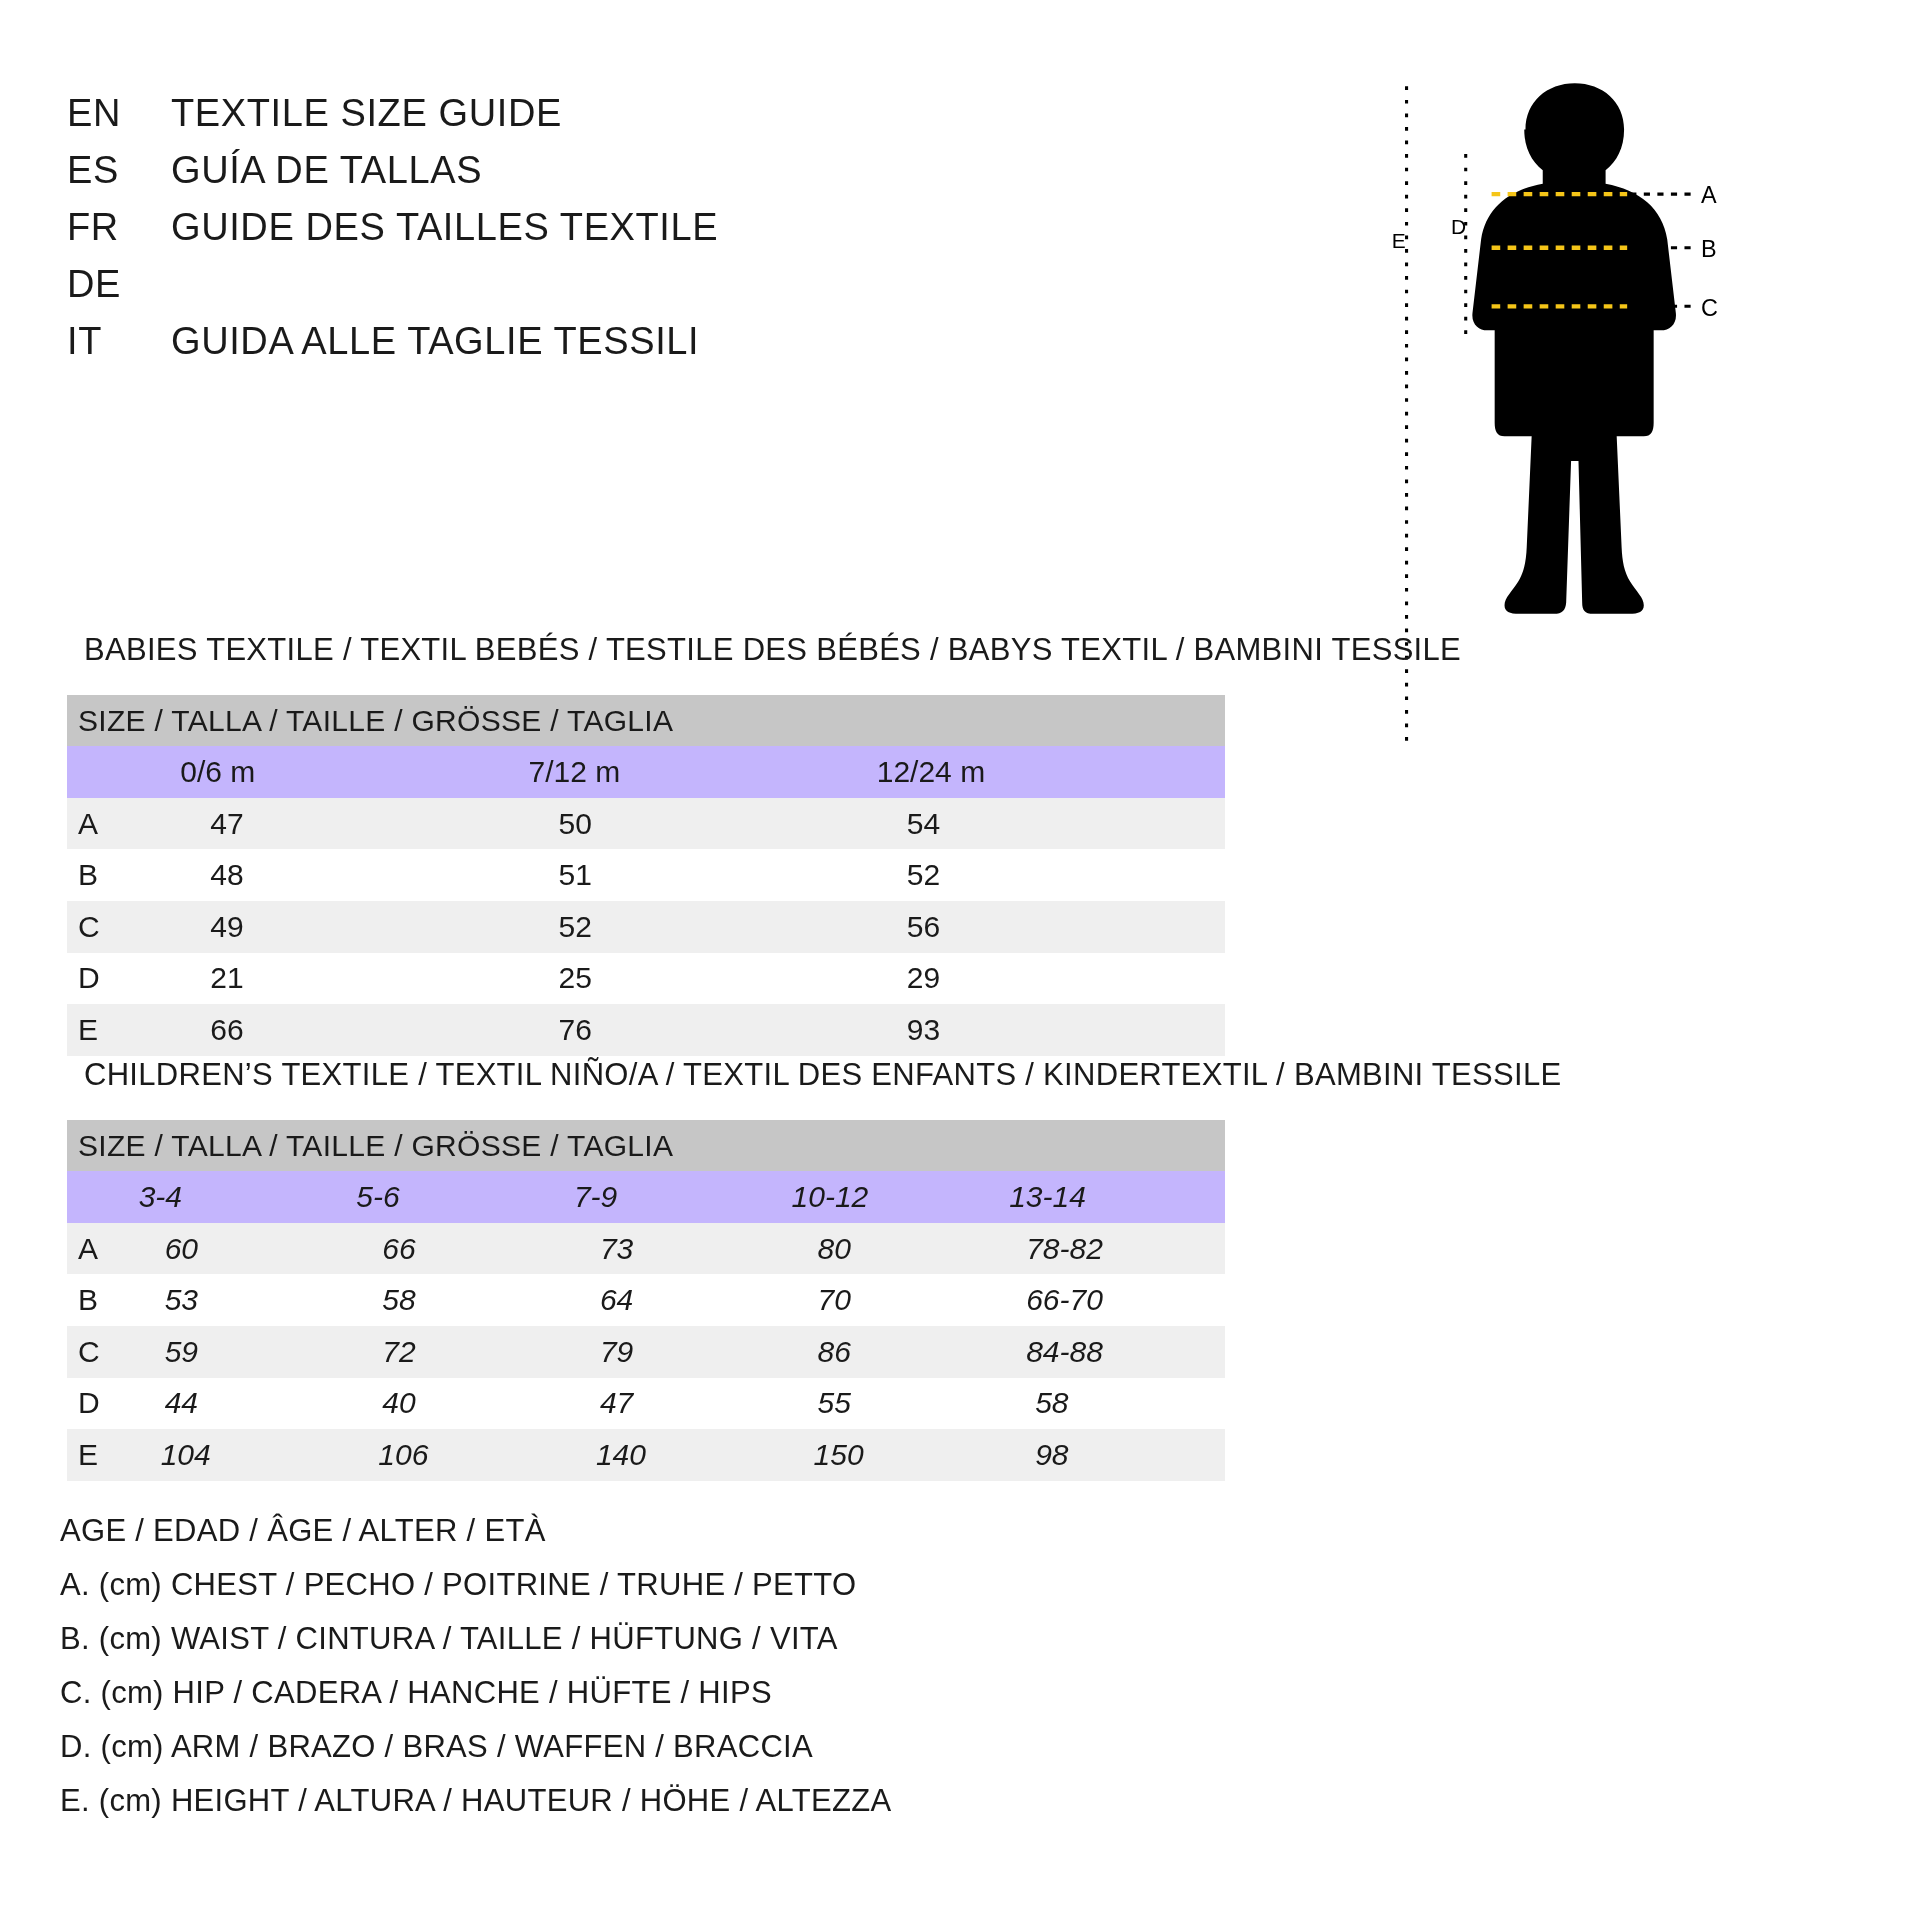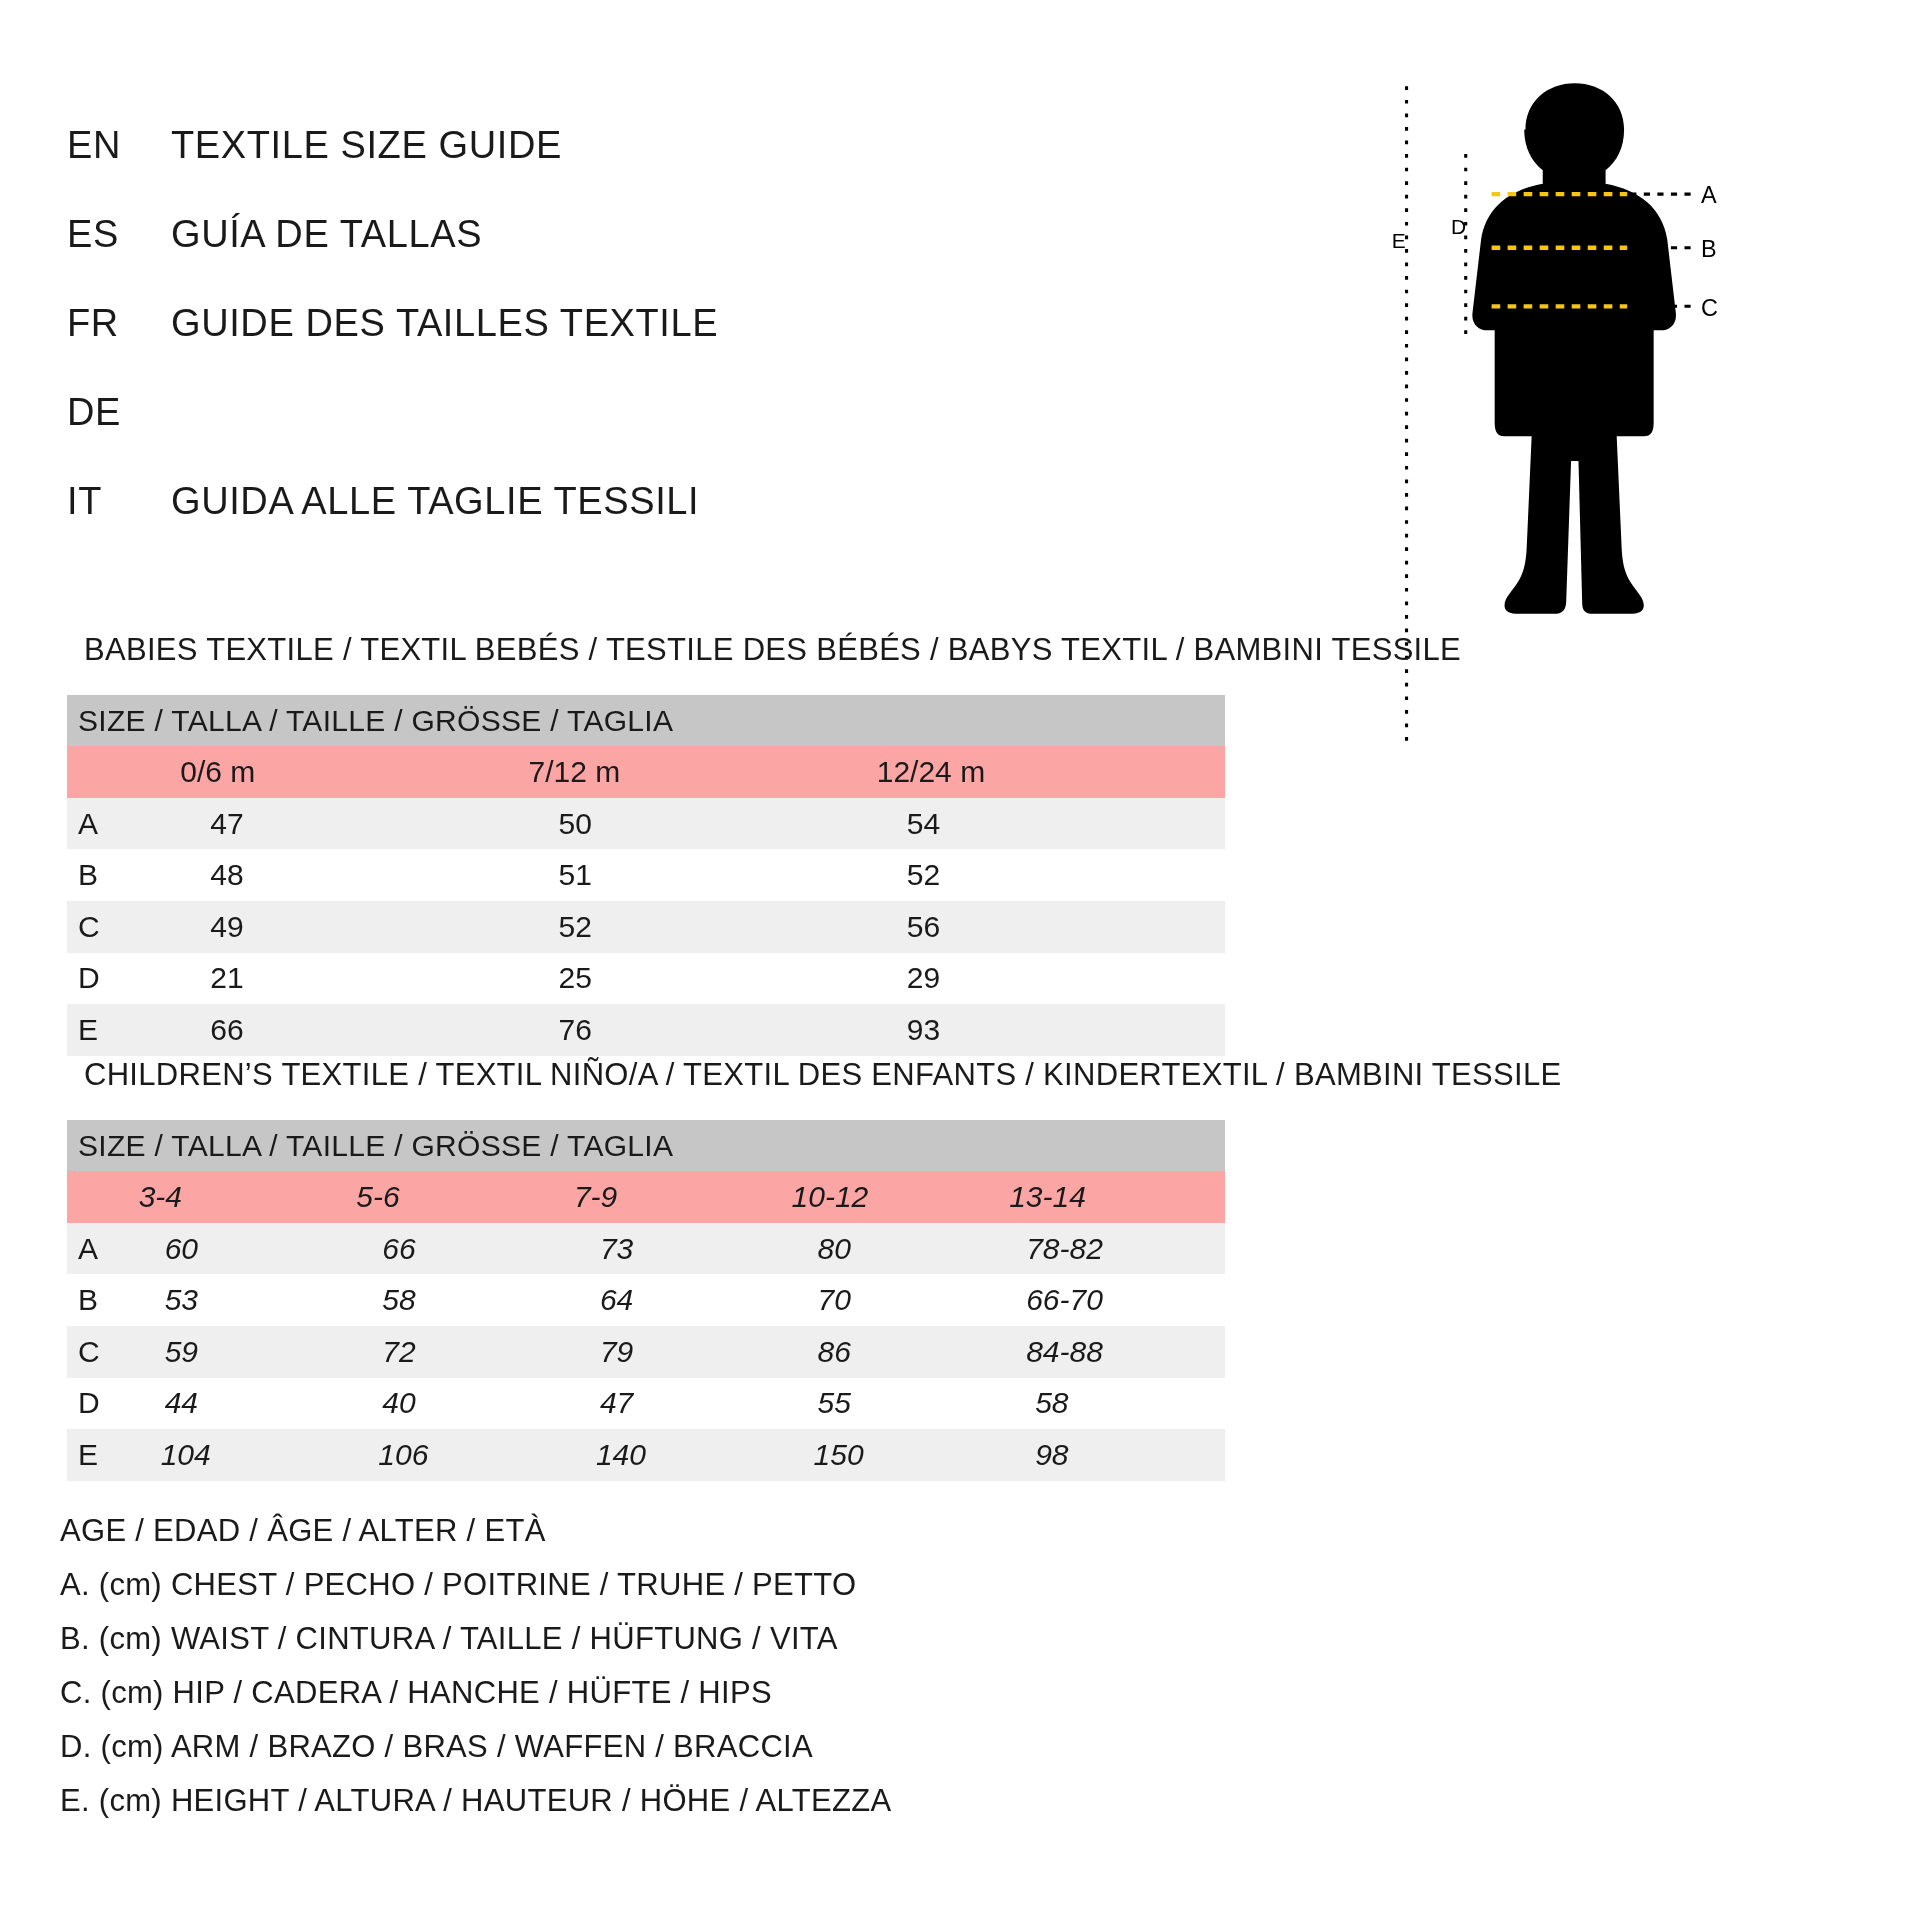--- a/index.html
+++ b/index.html
@@ -19,21 +19,20 @@
   
   .lang-block {
     position: absolute;
     left: 67px;
     top: 92px;
   }
   .lang-row {
     display: flex;
     align-items: baseline;
     height: 57px;
-    margin-top: 32px;
   }
   .lang-code {
     width: 104px;
     font-size: 38px;
     letter-spacing: 0.6px;
   }
   .lang-text {
     font-size: 38px;
     letter-spacing: 0.6px;
   }
@@ -85,21 +84,21 @@
   }
   .size-table td.rowlabel {
     width: 68px;
     padding-left: 11px;
     text-align: left;
   }
   .size-table td.val {
     text-align: left;
   }
   .size-table tr.headrow td {
-    background: #fca5a5;
+    background: #c4b5fd;
   }
   .babies-col { width: 213px; }
   .children-col { width: 219px; font-style: italic; }
   .val-pad { padding-left: 8.6px; }
 
   
   .legend {
     position: absolute;
     left: 60px;
     top: 1513px;

